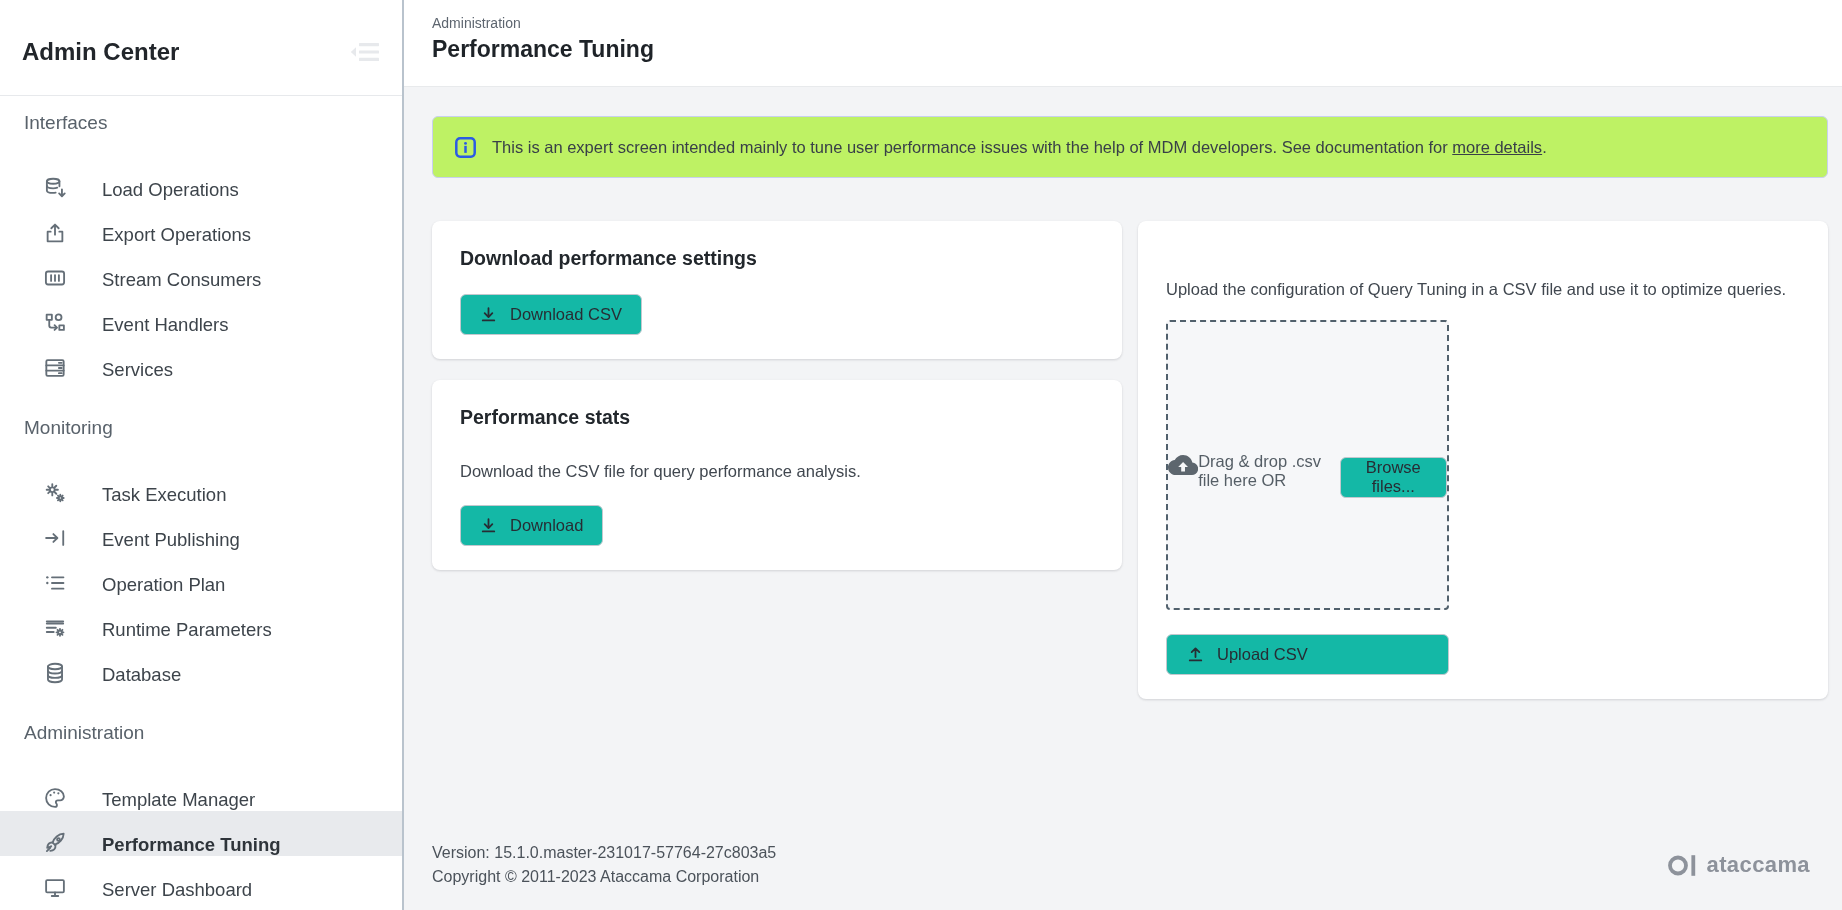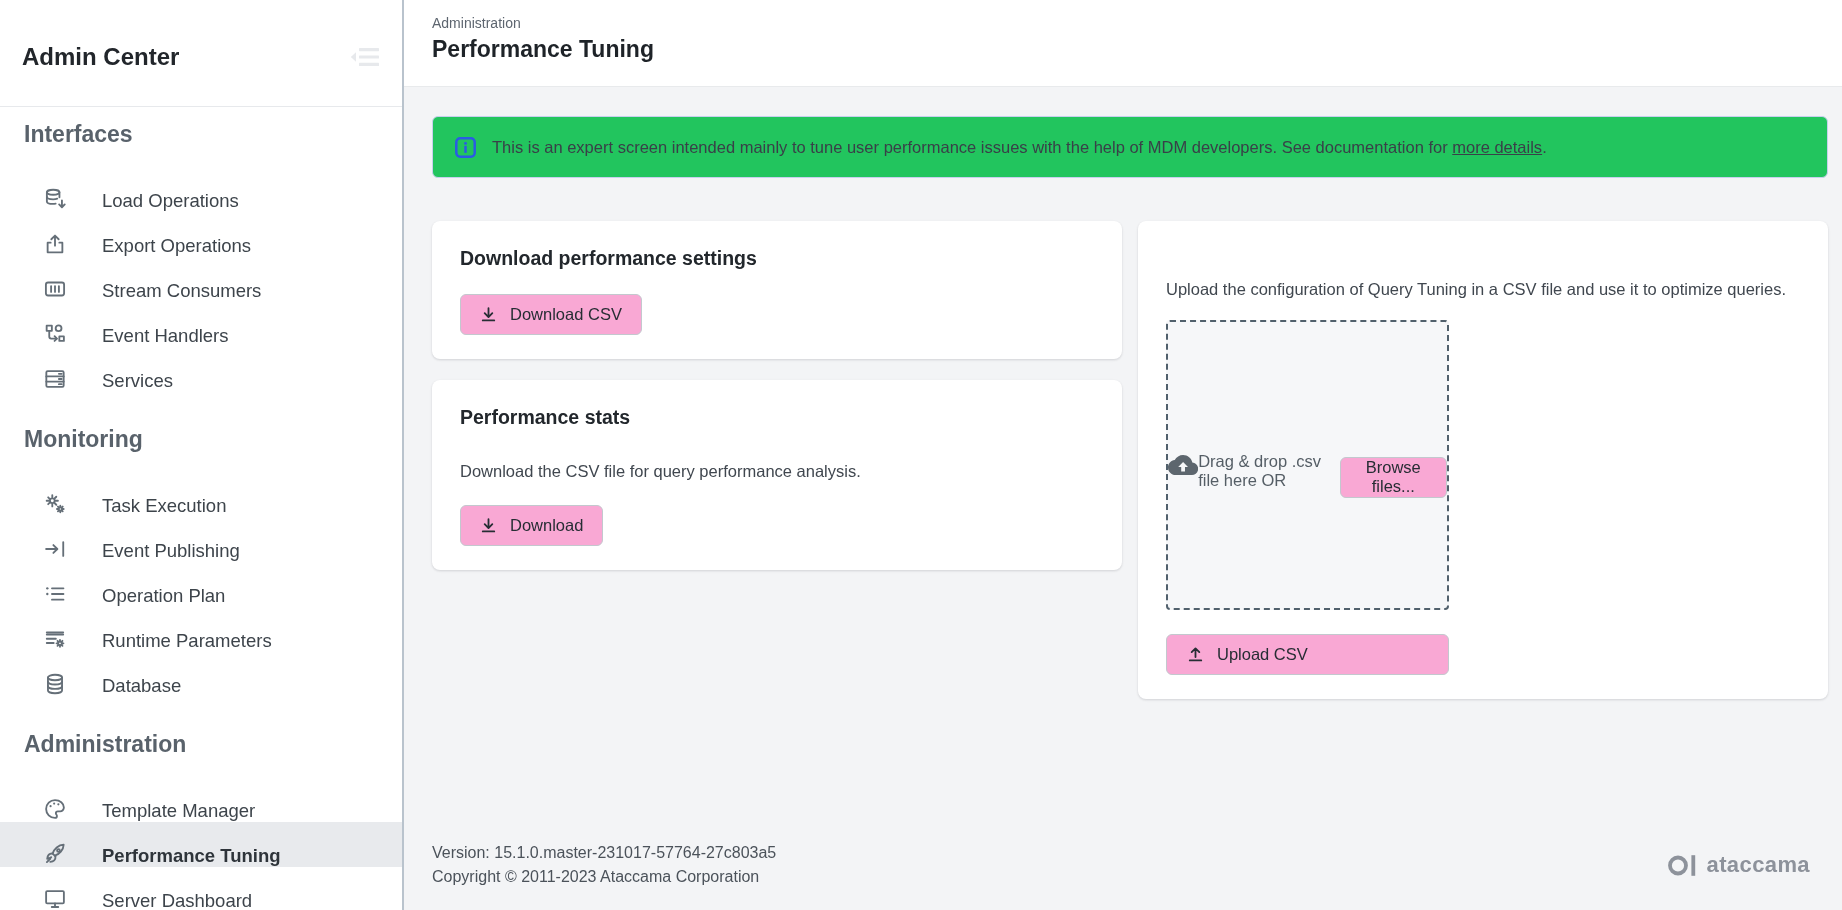--- a/index.html
+++ b/index.html
@@ -11,34 +11,34 @@
   }
   .app { display:flex; width:1842px; height:910px; }
 
   
   .sidebar {
     width:404px; min-width:404px; height:100%;
     background:#ffffff; border-right:2px solid #b9c3cd;
     display:flex; flex-direction:column;
   }
   .sidebar-header {
-    height:107px; flex:none;
+    height:96px; flex:none;
     display:flex; align-items:center; justify-content:space-between;
     padding:8px 20px 0 22px; border-bottom:1px solid #e7e9ec;
   }
   .sidebar-title { font-size:24px; font-weight:700; color:#22262b; margin:0; }
   .collapse-btn { width:34px; height:28px; color:#e7e9ec; cursor:pointer; display:flex; }
   .collapse-btn svg { width:100%; height:100%; }
 
   .sidebar-nav { flex:1; overflow:hidden; }
   .nav-section { margin-top:34px; }
   .nav-section:first-child { margin-top:14px; }
   .nav-section-label {
     padding:0 24px; height:26px; line-height:26px; margin-bottom:20px;
-    font-size:23px; font-weight:700; color:#59626b;
+    font-size:19px; font-weight:400; color:#59626b;
   }
   .nav-item {
     height:45px; display:flex; align-items:flex-end; gap:34px;
     padding:0 24px 0 42px; font-size:18.5px; color:#3d444b; cursor:pointer;
   }
   .nav-item.selected { background:#e8eaed; font-weight:700; color:#2e343a; }
   .nav-icon { width:26px; height:26px; flex:none; color:#656f78; display:flex; }
   .nav-icon svg { width:100%; height:100%; }
 
   
@@ -46,40 +46,40 @@
   .page-header {
     height:87px; flex:none; background:#ffffff;
     padding:15px 0 0 28px; border-bottom:1px solid #e8eaec;
   }
   .breadcrumb { font-size:14px; color:#5d656f; margin-bottom:5px; cursor:pointer; }
   .page-title { font-size:23px; font-weight:700; color:#1e2328; margin:0; }
 
   .content { flex:1; padding:29px 14px 0 28px; }
 
   .banner {
-    height:62px; background:#22c55e; border:1px solid #c8d0ee; border-radius:6px;
+    height:62px; background:#bef264; border:1px solid #c8d0ee; border-radius:6px;
     display:flex; align-items:center; gap:15px; padding:0 21px;
   }
   .info-icon { width:23px; height:23px; flex:none; display:flex; }
   .banner-text { margin:0; font-size:16.5px; color:#394048; }
   .banner-text a { color:#394048; text-decoration:underline; cursor:pointer; }
 
   .cards { display:flex; gap:16px; margin-top:43px; align-items:flex-start; }
   .col-left { width:690px; display:flex; flex-direction:column; gap:21px; }
   .card {
     background:#ffffff; border-radius:8px; width:690px;
     box-shadow:0 1px 3px rgba(20,24,31,.10), 0 1px 2px rgba(20,24,31,.05);
     padding:26px 28px 24px 28px;
   }
   .card h3 { margin:0; font-size:19.5px; line-height:23px; font-weight:700; color:#22272c; }
   .card .card-desc { margin:32px 0 0 0; font-size:16.5px; line-height:20px; color:#40474f; }
 
   .btn {
     display:inline-flex; align-items:center; gap:13px;
-    background:#f9a8d4; border:1px solid #c3c8ce; border-radius:6px;
+    background:#14b8a6; border:1px solid #c3c8ce; border-radius:6px;
     height:41px; padding:0 19px; cursor:pointer;
     font-family:inherit; font-size:16.5px; font-weight:500; color:#272d34;
   }
   .btn svg { width:17px; height:17px; flex:none; }
   .card .btn { margin-top:24px; }
 
   .dropzone {
     margin-top:21px; width:283px; height:290px;
     border:2px dashed #51606c; border-radius:4px; background:#f6f7f9;
     display:flex; flex-direction:row; align-items:center; justify-content:center;

